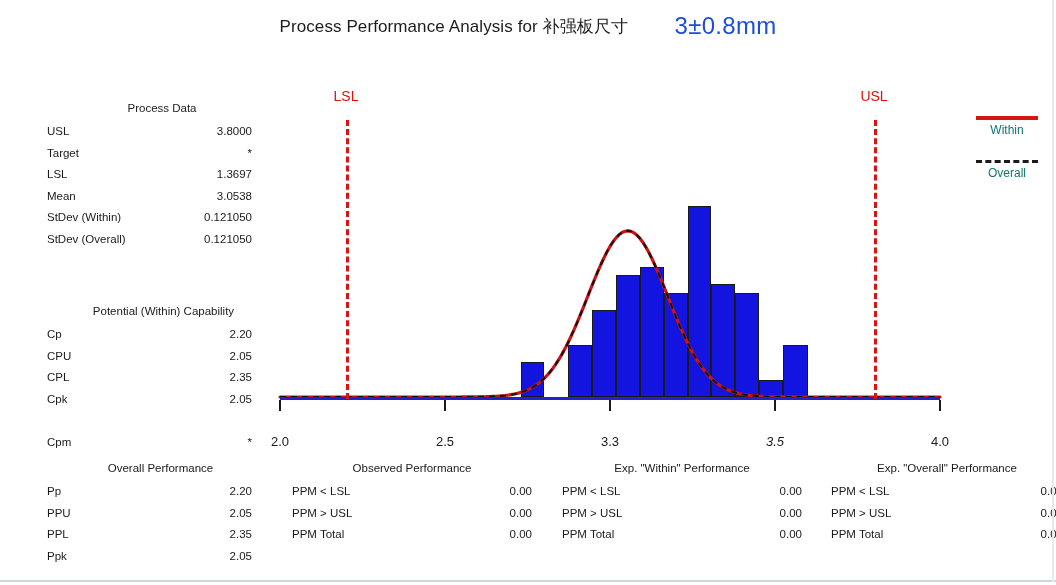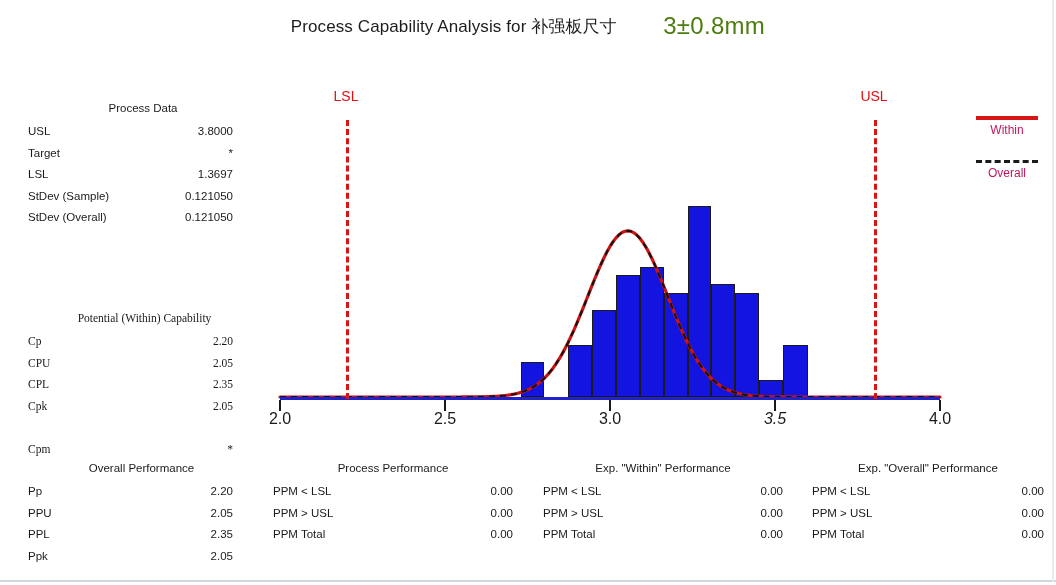--- a/index.html
+++ b/index.html
@@ -26,30 +26,31 @@
     text-align: center;
     white-space: nowrap;
   }
   #title-main {
     font-size: 17px;
     letter-spacing: 0.1px;
     color: #1c1c1c;
   }
   #title-spec {
     font-size: 24px;
-    color: #4d7c0f;
+    color: #1d4ed8;
     margin-left: 42px;
     letter-spacing: 0.3px;
     vertical-align: -2px;
   }
 
   
   .stat-block {
     position: absolute;
     font-size: 11.5px;
+    margin-left: 19px;
   }
   .stat-head {
     text-align: center;
     font-size: 11.5px;
     color: #1a1a1a;
     margin-bottom: 7px;
   }
   .stat-row {
     position: relative;
     height: 21.5px;
@@ -64,21 +65,21 @@
   .stat-row .v {
     position: absolute;
     right: 0;
     top: 0;
     text-align: left;
   }
   .spacer-row { height: 21.5px; }
 
   
   #process-data   { left: 28px;  top: 102px; width: 205px; }
-  #within-cap     { left: 28px;  top: 312px; width: 205px; font-family: Liberation Serif, serif; }
+  #within-cap     { left: 28px;  top: 305px; width: 205px; }
   #overall-cap    { left: 28px;  top: 462px; width: 205px; }
 
   #process-data .stat-head { margin-left: 25px; }
   #within-cap  .stat-head  { margin-left: 28px; }
   #overall-cap .stat-head  { margin-left: 22px; }
 
   
   #observed-perf  { left: 273px; top: 462px; width: 240px; }
   #within-perf    { left: 543px; top: 462px; width: 240px; }
   #overall-perf   { left: 812px; top: 462px; width: 232px; }
@@ -101,22 +102,22 @@
   }
   .tick {
     position: absolute;
     top: 330px;
     width: 2px;
     height: 11px;
     background: #1a1a1a;
   }
   .tick-label {
     position: absolute;
-    top: 340px;
-    font-size: 16px;
+    top: 364px;
+    font-size: 13px;
     color: #1a1a1a;
     transform: translateX(-50%);
     white-space: nowrap;
   }
 
   
   .spec-line {
     position: absolute;
     top: 50px;
     width: 0;
@@ -157,21 +158,21 @@
   }
 
   
   #legend {
     position: absolute;
     left: 968px;
     top: 116px;
     width: 78px;
     text-align: center;
     font-size: 12px;
-    color: #be185d;
+    color: #0f766e;
   }
   .legend-swatch-solid {
     width: 62px;
     height: 4px;
     background: #d81515;
     margin: 0 auto 3px auto;
   }
   .legend-swatch-dashed {
     width: 62px;
     height: 0;
@@ -196,40 +197,44 @@
     top: 0;
     width: 2px;
     height: 582px;
     background: #e8ebee;
   }
 </style>
 </head>
 <body>
 
 <div id="title-bar">
-  <span id="title-main">Process Capability Analysis for 补强板尺寸</span>
+  <span id="title-main">Process Performance Analysis for 补强板尺寸</span>
   <span id="title-spec">3±0.8mm</span>
 </div>
 
 <div class="stat-block" id="process-data">
   <div class="stat-head">Process Data</div>
   <div class="stat-row">
     <span class="k">USL</span>
     <span class="v">3.8000</span>
   </div>
   <div class="stat-row">
     <span class="k">Target</span>
     <span class="v">*</span>
   </div>
   <div class="stat-row">
     <span class="k">LSL</span>
     <span class="v">1.3697</span>
   </div>
   <div class="stat-row">
-    <span class="k">StDev (Sample)</span>
+    <span class="k">Mean</span>
+    <span class="v">3.0538</span>
+  </div>
+  <div class="stat-row">
+    <span class="k">StDev (Within)</span>
     <span class="v">0.121050</span>
   </div>
   <div class="stat-row">
     <span class="k">StDev (Overall)</span>
     <span class="v">0.121050</span>
   </div>
 </div>
 
 <div class="stat-block" id="within-cap">
   <div class="stat-head">Potential (Within) Capability</div>
@@ -270,21 +275,21 @@
     <span class="k">PPL</span>
     <span class="v">2.35</span>
   </div>
   <div class="stat-row">
     <span class="k">Ppk</span>
     <span class="v">2.05</span>
   </div>
 </div>
 
 <div class="stat-block" id="observed-perf">
-  <div class="stat-head">Process Performance</div>
+  <div class="stat-head">Observed Performance</div>
   <div class="stat-row">
     <span class="k">PPM &lt; LSL</span>
     <span class="v">0.00</span>
   </div>
   <div class="stat-row">
     <span class="k">PPM &gt; USL</span>
     <span class="v">0.00</span>
   </div>
   <div class="stat-row">
     <span class="k">PPM Total</span>
@@ -342,21 +347,21 @@
     <path id="curve-within" fill="none" stroke="#c81414" stroke-width="3.2" stroke-linejoin="round" stroke-linecap="round" d="M12.00,327.00 L15.00,327.00 L18.00,327.00 L21.00,327.00 L24.00,327.00 L27.00,327.00 L30.00,327.00 L33.00,327.00 L36.00,327.00 L39.00,327.00 L42.00,327.00 L45.00,327.00 L48.00,327.00 L51.00,327.00 L54.00,327.00 L57.00,327.00 L60.00,327.00 L63.00,327.00 L66.00,327.00 L69.00,327.00 L72.00,327.00 L75.00,327.00 L78.00,327.00 L81.00,327.00 L84.00,327.00 L87.00,327.00 L90.00,327.00 L93.00,327.00 L96.00,327.00 L99.00,327.00 L102.00,327.00 L105.00,327.00 L108.00,327.00 L111.00,327.00 L114.00,327.00 L117.00,327.00 L120.00,327.00 L123.00,327.00 L126.00,327.00 L129.00,327.00 L132.00,327.00 L135.00,327.00 L138.00,327.00 L141.00,327.00 L144.00,327.00 L147.00,327.00 L150.00,327.00 L153.00,327.00 L156.00,327.00 L159.00,327.00 L162.00,327.00 L165.00,327.00 L168.00,327.00 L171.00,327.00 L174.00,327.00 L177.00,327.00 L180.00,326.99 L183.00,326.99 L186.00,326.99 L189.00,326.98 L192.00,326.98 L195.00,326.97 L198.00,326.95 L201.00,326.94 L204.00,326.92 L207.00,326.89 L210.00,326.85 L213.00,326.81 L216.00,326.74 L219.00,326.67 L222.00,326.57 L225.00,326.44 L228.00,326.28 L231.00,326.08 L234.00,325.83 L237.00,325.52 L240.00,325.14 L243.00,324.68 L246.00,324.12 L249.00,323.44 L252.00,322.63 L255.00,321.66 L258.00,320.52 L261.00,319.18 L264.00,317.61 L267.00,315.78 L270.00,313.69 L273.00,311.28 L276.00,308.55 L279.00,305.47 L282.00,302.01 L285.00,298.15 L288.00,293.89 L291.00,289.22 L294.00,284.13 L297.00,278.62 L300.00,272.72 L303.00,266.43 L306.00,259.80 L309.00,252.87 L312.00,245.67 L315.00,238.29 L318.00,230.77 L321.00,223.20 L324.00,215.67 L327.00,208.27 L330.00,201.08 L333.00,194.21 L336.00,187.76 L339.00,181.81 L342.00,176.46 L345.00,171.79 L348.00,167.87 L351.00,164.77 L354.00,162.54 L357.00,161.22 L360.00,160.83 L363.00,161.38 L366.00,162.85 L369.00,165.22 L372.00,168.46 L375.00,172.50 L378.00,177.29 L381.00,182.75 L384.00,188.79 L387.00,195.32 L390.00,202.24 L393.00,209.47 L396.00,216.90 L399.00,224.45 L402.00,232.01 L405.00,239.51 L408.00,246.87 L411.00,254.02 L414.00,260.91 L417.00,267.49 L420.00,273.71 L423.00,279.55 L426.00,284.99 L429.00,290.01 L432.00,294.62 L435.00,298.81 L438.00,302.60 L441.00,306.00 L444.00,309.02 L447.00,311.70 L450.00,314.05 L453.00,316.10 L456.00,317.88 L459.00,319.41 L462.00,320.72 L465.00,321.83 L468.00,322.77 L471.00,323.56 L474.00,324.22 L477.00,324.76 L480.00,325.21 L483.00,325.58 L486.00,325.87 L489.00,326.11 L492.00,326.31 L495.00,326.46 L498.00,326.58 L501.00,326.68 L504.00,326.76 L507.00,326.81 L510.00,326.86 L513.00,326.89 L516.00,326.92 L519.00,326.94 L522.00,326.96 L525.00,326.97 L528.00,326.98 L531.00,326.98 L534.00,326.99 L537.00,326.99 L540.00,326.99 L543.00,327.00 L546.00,327.00 L549.00,327.00 L552.00,327.00 L555.00,327.00 L558.00,327.00 L561.00,327.00 L564.00,327.00 L567.00,327.00 L570.00,327.00 L573.00,327.00 L576.00,327.00 L579.00,327.00 L582.00,327.00 L585.00,327.00 L588.00,327.00 L591.00,327.00 L594.00,327.00 L597.00,327.00 L600.00,327.00 L603.00,327.00 L606.00,327.00 L609.00,327.00 L612.00,327.00 L615.00,327.00 L618.00,327.00 L621.00,327.00 L624.00,327.00 L627.00,327.00 L630.00,327.00 L633.00,327.00 L636.00,327.00 L639.00,327.00 L642.00,327.00 L645.00,327.00 L648.00,327.00 L651.00,327.00 L654.00,327.00 L657.00,327.00 L660.00,327.00 L663.00,327.00 L666.00,327.00 L669.00,327.00 L672.00,327.00"></path>
     <path id="curve-overall" fill="none" stroke="#111111" stroke-width="2" stroke-dasharray="6 5" stroke-linejoin="round" stroke-linecap="butt" d="M12.00,327.00 L15.00,327.00 L18.00,327.00 L21.00,327.00 L24.00,327.00 L27.00,327.00 L30.00,327.00 L33.00,327.00 L36.00,327.00 L39.00,327.00 L42.00,327.00 L45.00,327.00 L48.00,327.00 L51.00,327.00 L54.00,327.00 L57.00,327.00 L60.00,327.00 L63.00,327.00 L66.00,327.00 L69.00,327.00 L72.00,327.00 L75.00,327.00 L78.00,327.00 L81.00,327.00 L84.00,327.00 L87.00,327.00 L90.00,327.00 L93.00,327.00 L96.00,327.00 L99.00,327.00 L102.00,327.00 L105.00,327.00 L108.00,327.00 L111.00,327.00 L114.00,327.00 L117.00,327.00 L120.00,327.00 L123.00,327.00 L126.00,327.00 L129.00,327.00 L132.00,327.00 L135.00,327.00 L138.00,327.00 L141.00,327.00 L144.00,327.00 L147.00,327.00 L150.00,327.00 L153.00,327.00 L156.00,327.00 L159.00,327.00 L162.00,327.00 L165.00,327.00 L168.00,327.00 L171.00,327.00 L174.00,327.00 L177.00,327.00 L180.00,326.99 L183.00,326.99 L186.00,326.99 L189.00,326.98 L192.00,326.98 L195.00,326.97 L198.00,326.95 L201.00,326.94 L204.00,326.92 L207.00,326.89 L210.00,326.85 L213.00,326.81 L216.00,326.74 L219.00,326.67 L222.00,326.57 L225.00,326.44 L228.00,326.28 L231.00,326.08 L234.00,325.83 L237.00,325.52 L240.00,325.14 L243.00,324.68 L246.00,324.12 L249.00,323.44 L252.00,322.63 L255.00,321.66 L258.00,320.52 L261.00,319.18 L264.00,317.61 L267.00,315.78 L270.00,313.69 L273.00,311.28 L276.00,308.55 L279.00,305.47 L282.00,302.01 L285.00,298.15 L288.00,293.89 L291.00,289.22 L294.00,284.13 L297.00,278.62 L300.00,272.72 L303.00,266.43 L306.00,259.80 L309.00,252.87 L312.00,245.67 L315.00,238.29 L318.00,230.77 L321.00,223.20 L324.00,215.67 L327.00,208.27 L330.00,201.08 L333.00,194.21 L336.00,187.76 L339.00,181.81 L342.00,176.46 L345.00,171.79 L348.00,167.87 L351.00,164.77 L354.00,162.54 L357.00,161.22 L360.00,160.83 L363.00,161.38 L366.00,162.85 L369.00,165.22 L372.00,168.46 L375.00,172.50 L378.00,177.29 L381.00,182.75 L384.00,188.79 L387.00,195.32 L390.00,202.24 L393.00,209.47 L396.00,216.90 L399.00,224.45 L402.00,232.01 L405.00,239.51 L408.00,246.87 L411.00,254.02 L414.00,260.91 L417.00,267.49 L420.00,273.71 L423.00,279.55 L426.00,284.99 L429.00,290.01 L432.00,294.62 L435.00,298.81 L438.00,302.60 L441.00,306.00 L444.00,309.02 L447.00,311.70 L450.00,314.05 L453.00,316.10 L456.00,317.88 L459.00,319.41 L462.00,320.72 L465.00,321.83 L468.00,322.77 L471.00,323.56 L474.00,324.22 L477.00,324.76 L480.00,325.21 L483.00,325.58 L486.00,325.87 L489.00,326.11 L492.00,326.31 L495.00,326.46 L498.00,326.58 L501.00,326.68 L504.00,326.76 L507.00,326.81 L510.00,326.86 L513.00,326.89 L516.00,326.92 L519.00,326.94 L522.00,326.96 L525.00,326.97 L528.00,326.98 L531.00,326.98 L534.00,326.99 L537.00,326.99 L540.00,326.99 L543.00,327.00 L546.00,327.00 L549.00,327.00 L552.00,327.00 L555.00,327.00 L558.00,327.00 L561.00,327.00 L564.00,327.00 L567.00,327.00 L570.00,327.00 L573.00,327.00 L576.00,327.00 L579.00,327.00 L582.00,327.00 L585.00,327.00 L588.00,327.00 L591.00,327.00 L594.00,327.00 L597.00,327.00 L600.00,327.00 L603.00,327.00 L606.00,327.00 L609.00,327.00 L612.00,327.00 L615.00,327.00 L618.00,327.00 L621.00,327.00 L624.00,327.00 L627.00,327.00 L630.00,327.00 L633.00,327.00 L636.00,327.00 L639.00,327.00 L642.00,327.00 L645.00,327.00 L648.00,327.00 L651.00,327.00 L654.00,327.00 L657.00,327.00 L660.00,327.00 L663.00,327.00 L666.00,327.00 L669.00,327.00 L672.00,327.00"></path>
   </svg>
   <div id="axis-line"></div>
   <div id="axis-decor">
       <div class="tick" style="left: 11px;"></div>
       <div class="tick-label" style="left: 12px;">2.0</div>
       <div class="tick" style="left: 176px;"></div>
       <div class="tick-label" style="left: 177px;">2.5</div>
       <div class="tick" style="left: 341px;"></div>
-      <div class="tick-label" style="left: 342px;">3.0</div>
+      <div class="tick-label" style="left: 342px;">3.3</div>
       <div class="tick" style="left: 506px;"></div>
       <div class="tick-label" style="left: 507px; font-style: italic;">3.5</div>
       <div class="tick" style="left: 671px;"></div>
       <div class="tick-label" style="left: 672px;">4.0</div>
     </div>
   <div id="spec-lines">
       <div class="spec-line" style="left: 78px; border-left-color: rgb(216, 21, 21);"></div>
       <div class="spec-label" style="left: 78px;">LSL</div>
       <div class="spec-line" style="left: 606px; border-left-color: rgb(216, 21, 21);"></div>
       <div class="spec-label" style="left: 606px;">USL</div>

